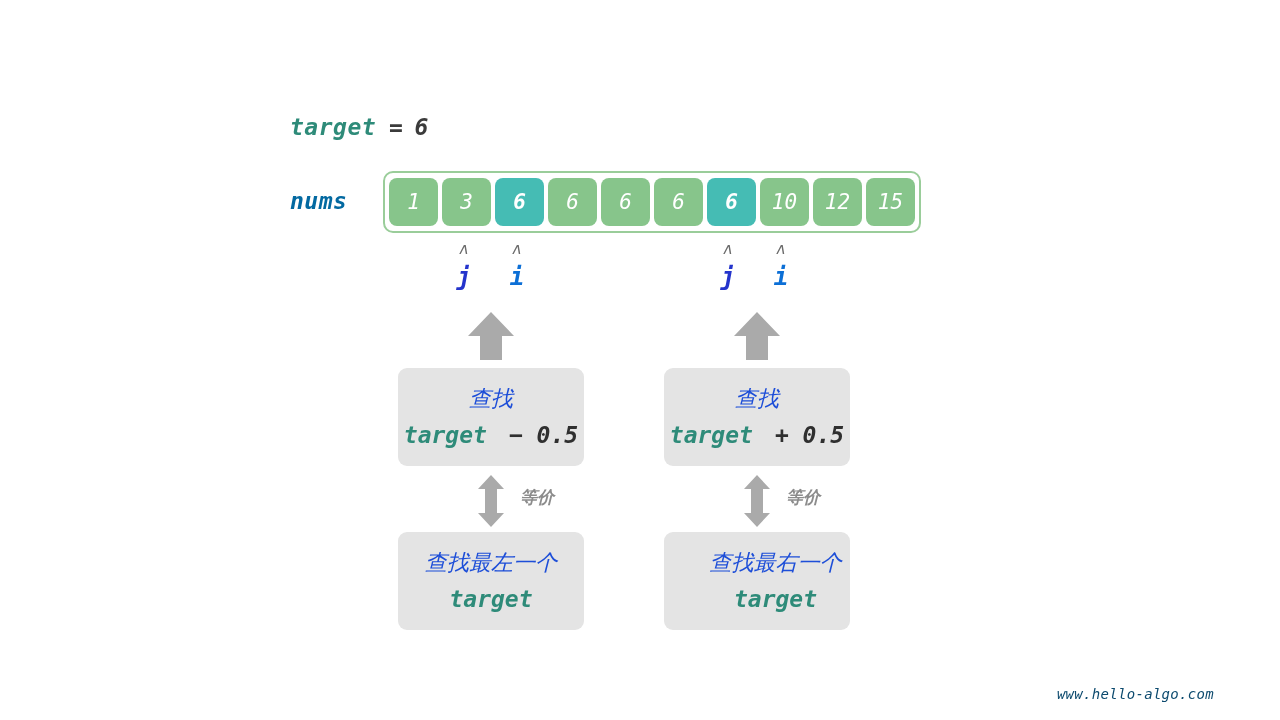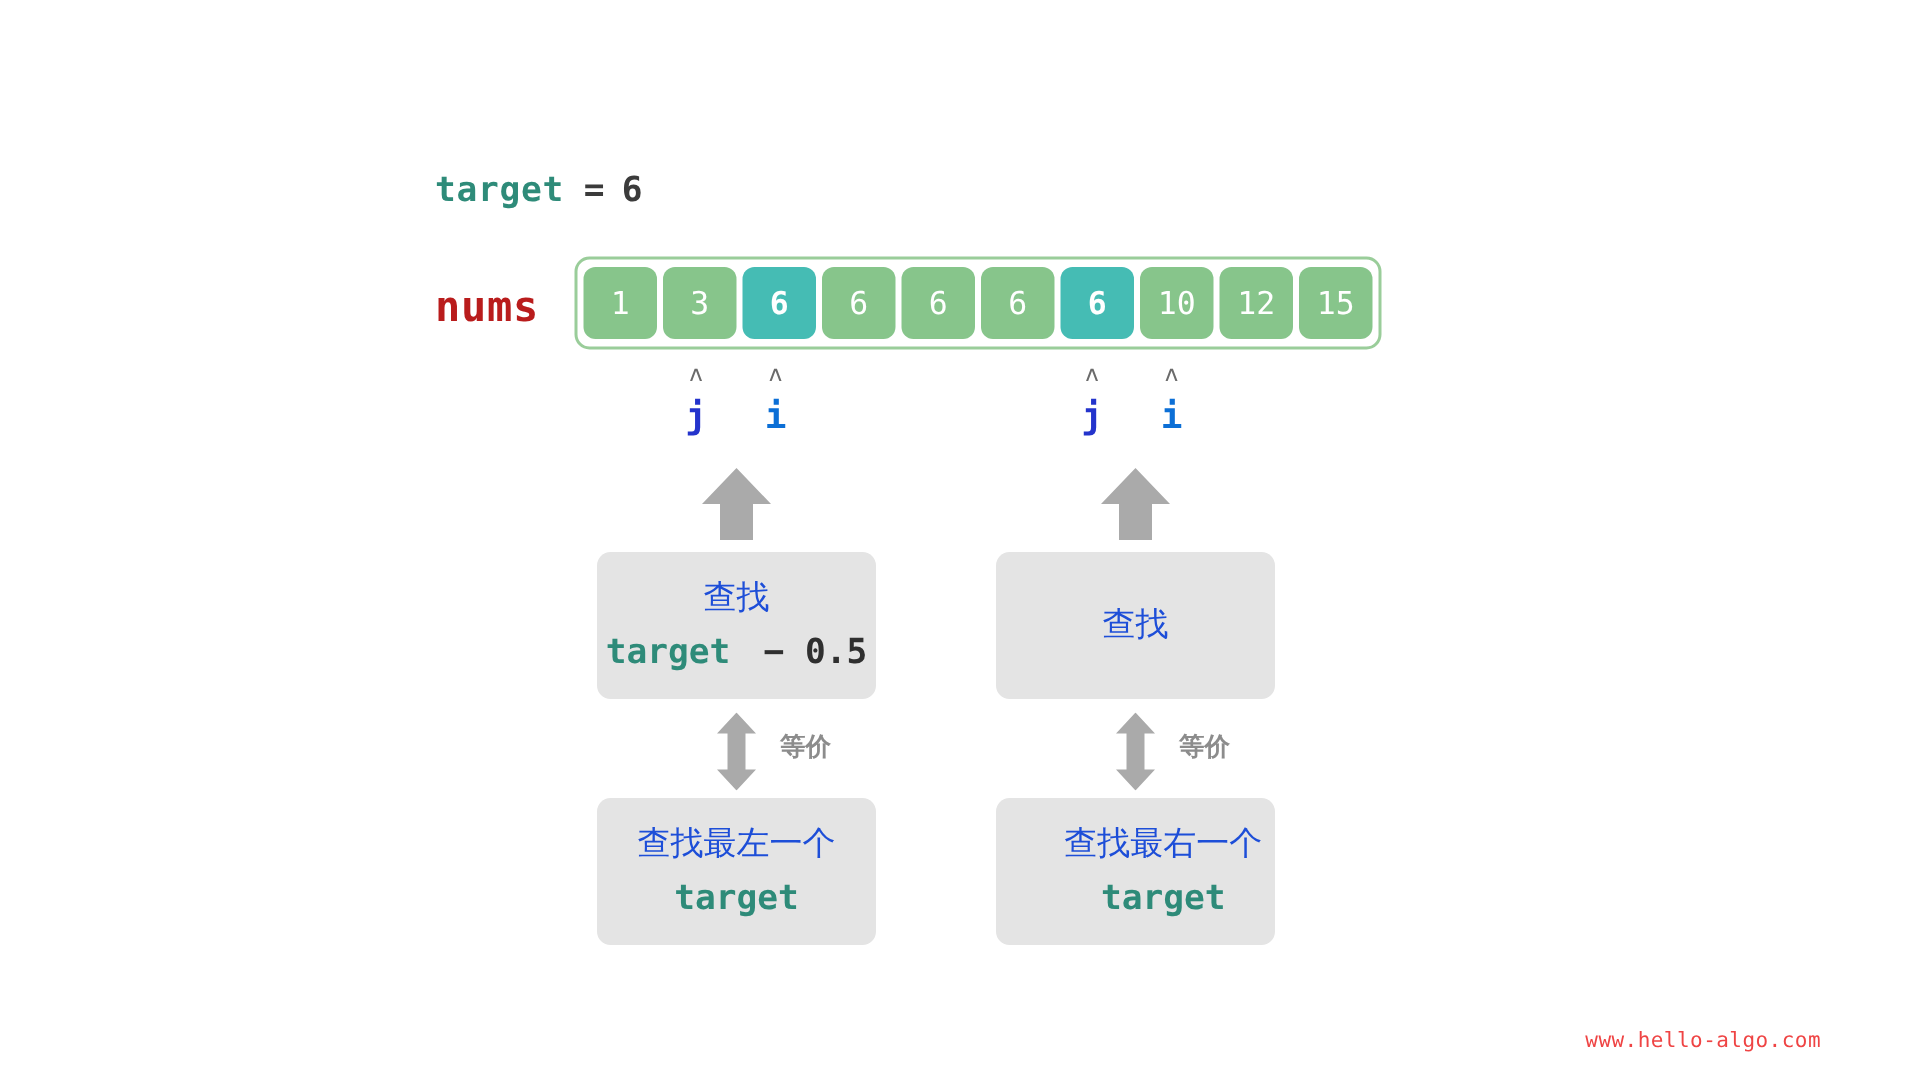--- a/index.html
+++ b/index.html
@@ -13,20 +13,21 @@
     position: relative;
     overflow: hidden;
     font-family: "DejaVu Sans", sans-serif;
   }
 
   .canvas {
     position: absolute;
     left: 0; top: 0;
     width: 1236px;
     height: 720px;
+    font-style: italic;
   }
 
   
   .target-row {
     position: absolute;
     left: 290px;
     top: 110px;
     height: 34px;
     display: flex;
     align-items: center;
@@ -39,23 +40,23 @@
   .tkn-target { color: #2e8b79; }
   .tkn-eq { color: #3b3b3b; margin: 0 11px 0 13px; font-weight: bold; }
   .tkn-val { color: #3b3b3b; }
 
   
   .nums-label {
     position: absolute;
     left: 290px;
     top: 188px;
     font-family: "DejaVu Sans Mono", monospace;
-    font-size: 28px;
-    font-weight: bold;
-    color: #b91c1c;
+    font-size: 23px;
+    font-weight: bold;
+    color: #0369a1;
     letter-spacing: 0.5px;
   }
 
   
   .array-frame {
     position: absolute;
     left: 383px;
     top: 171px;
     height: 62px;
     box-sizing: border-box;
@@ -160,21 +161,21 @@
     white-space: nowrap;
   }
 
   
   .watermark {
     position: absolute;
     right: 22px;
     bottom: 18px;
     font-family: "DejaVu Sans Mono", monospace;
     font-size: 14px;
-    color: #ef4444;
+    color: #0c4a6e;
     letter-spacing: 0.3px;
   }
 </style>
 </head>
 <body>
 
 <div class="canvas">
 
   <div class="target-row">
     <span class="tkn-target">target</span>
@@ -242,20 +243,23 @@
   </div>
 
   <div class="arrow-up" style="left:734px; top:312px;">
     <svg width="46" height="48" viewBox="0 0 46 48" xmlns="http://www.w3.org/2000/svg">
       <polygon points="23,0 46,24 34,24 34,48 12,48 12,24 0,24" fill="#aaaaaa"></polygon>
     </svg>
   </div>
 
   <div class="box" style="left:664px; top:368px; width:186px; height:98px;">
     <div class="line1">查找</div>
+    <div class="line2">
+      <span class="t">target</span><span class="op">+ 0.5</span>
+    </div>
   </div>
 
   <div class="arrow-dbl" style="left:744px; top:475px;">
     <svg width="26" height="52" viewBox="0 0 26 52" xmlns="http://www.w3.org/2000/svg">
       <polygon points="13,0 26,14 19,14 19,38 26,38 13,52 0,38 7,38 7,14 0,14" fill="#aaaaaa"></polygon>
     </svg>
   </div>
   <div class="equiv" style="left:786px; top:486px;">等价</div>
 
   <div class="box" style="left:664px; top:532px; width:186px; height:98px;padding-left:37px;">

